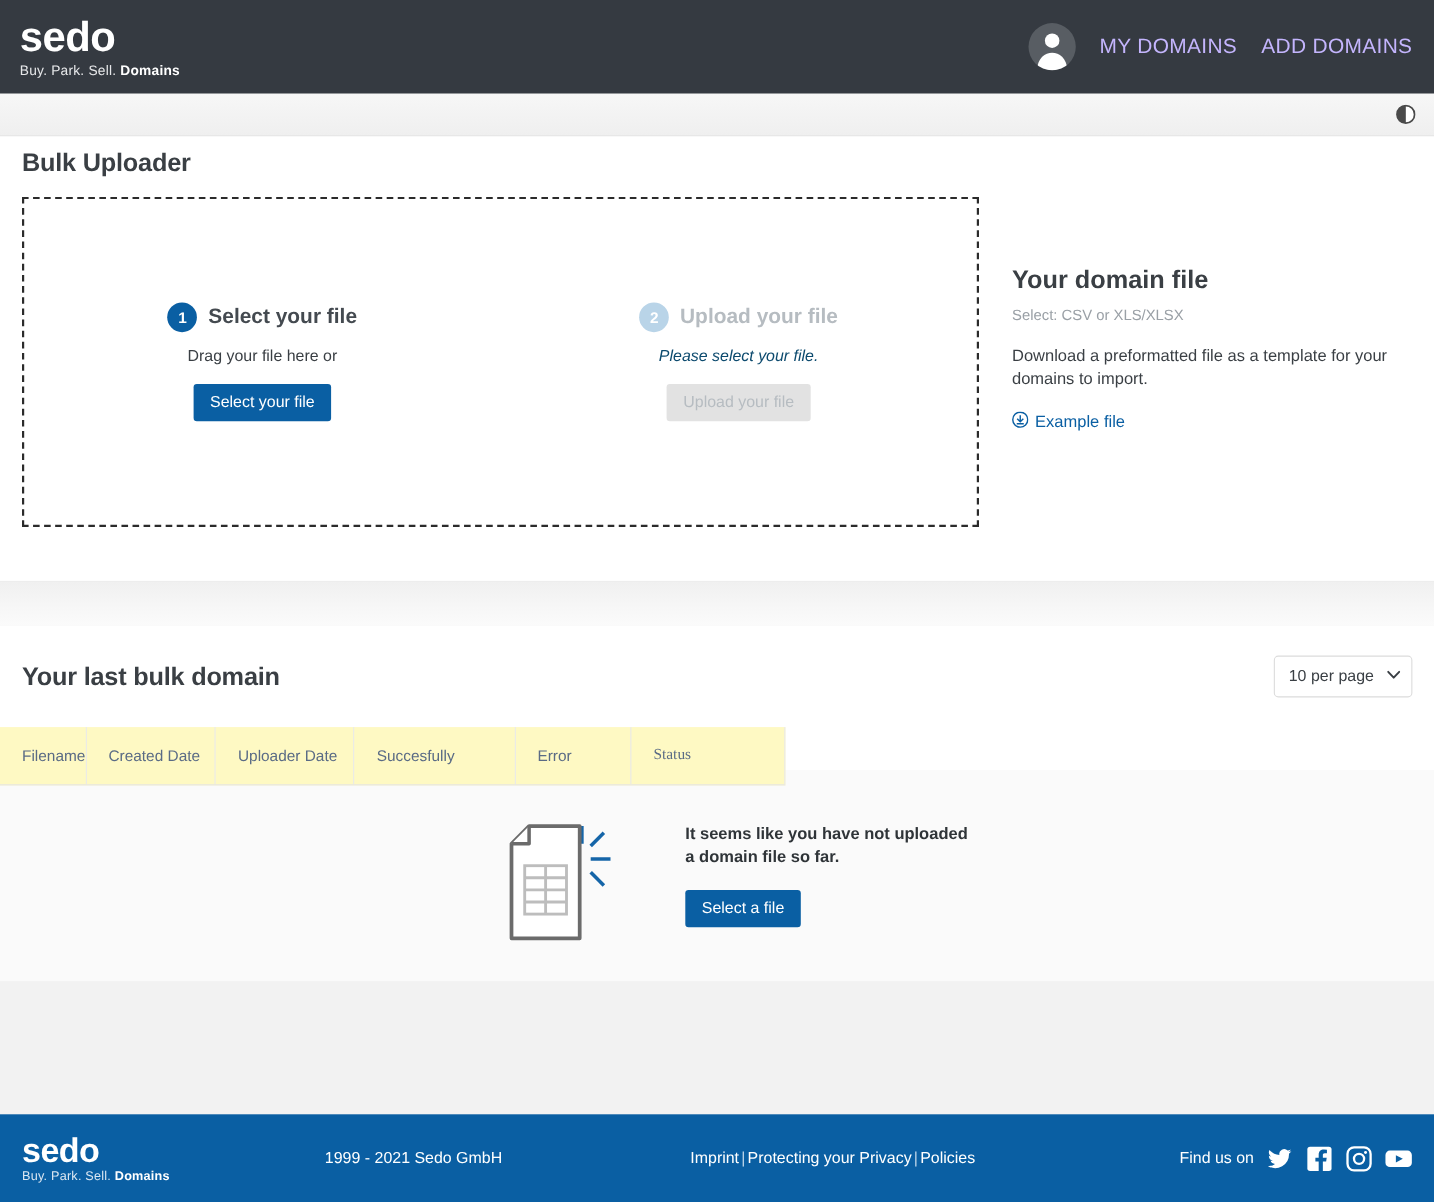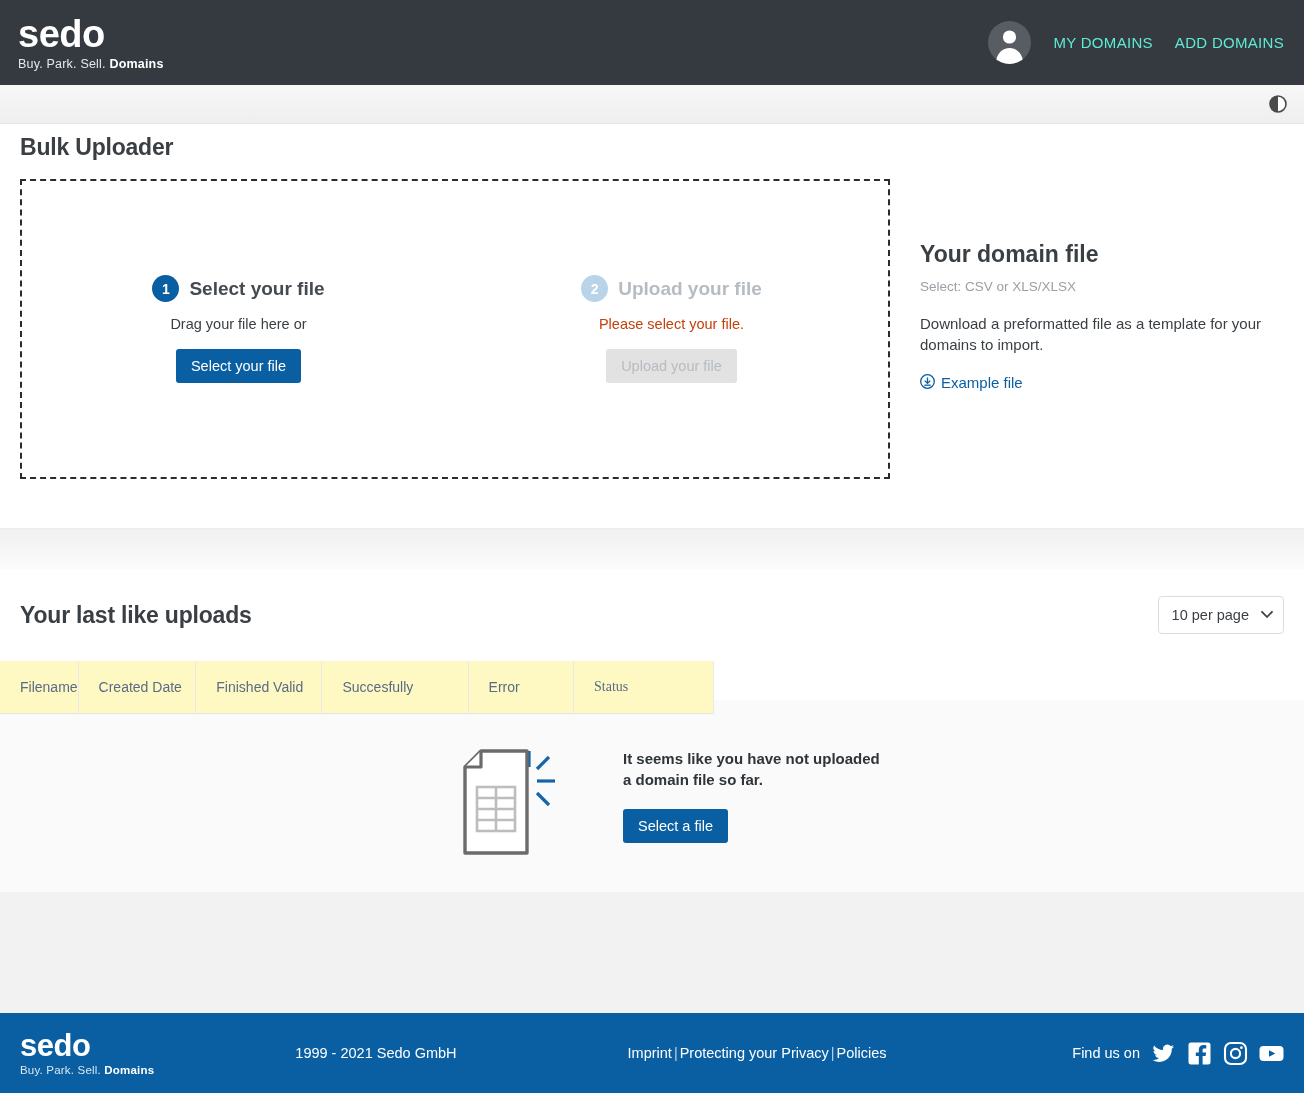--- a/index.html
+++ b/index.html
@@ -45,22 +45,22 @@
     gap: 22px;
   }
   .avatar {
     width: 43px; height: 43px;
     border-radius: 50%;
     background: #585d63;
     display: flex; align-items: flex-end; justify-content: center;
     overflow: hidden;
   }
   .nav-link {
-    color: #5eead4;
-    font-size: 15px;
+    color: #c4b5fd;
+    font-size: 19px;
     letter-spacing: 0.3px;
     text-decoration: none;
     cursor: pointer;
   }
 
   
   .subbar {
     height: 39px;
     background: linear-gradient(to bottom, #f7f7f7 0%, #efefef 100%);
     border-bottom: 1px solid #e3e3e3;
@@ -105,21 +105,21 @@
     width: 27px; height: 27px; border-radius: 50%;
     background: #0a5fa3;
     color: #ffffff;
     font-size: 14px; font-weight: bold;
     display: flex; align-items: center; justify-content: center;
   }
   .step-badge.muted { background: #b9d4e8; color: #ffffff; }
   .step-title { font-size: 19px; font-weight: bold; color: #444a50; }
   .step-title.muted { color: #b6bcc1; font-weight: bold; }
   .step-sub { font-size: 14.5px; color: #3a3f44; margin-bottom: 17px; }
-  .step-sub.muted { color: #c2410c; }
+  .step-sub.muted { color: #0c4a6e; font-style: italic; }
   .btn-primary {
     display: inline-block;
     background: #0a5fa3;
     color: #ffffff;
     border: none;
     border-radius: 3px;
     font-size: 14.5px;
     padding: 9px 15px;
     cursor: pointer;
     font-family: "Liberation Sans", sans-serif;
@@ -312,35 +312,35 @@
       </a>
     </div>
 
   </div>
 </div>
 
 <div class="divider-band"></div>
 
 <div class="uploads-section">
   <div class="uploads-head">
-    <h2 class="uploads-title">Your last like uploads</h2>
+    <h2 class="uploads-title">Your last bulk domain</h2>
     <div class="per-page">
       <span>10 per page</span>
       <span class="chev">
         <svg width="12" height="9" viewBox="0 0 12 9" aria-hidden="true">
           <path d="M1 1.8 L6 7 L11 1.8" fill="none" stroke="#3a3f44" stroke-width="1.8" stroke-linecap="round" stroke-linejoin="round"></path>
         </svg>
       </span>
     </div>
   </div>
 
   <div class="table-header">
     <div class="th c0">Filename</div>
     <div class="th c1">Created Date</div>
-    <div class="th c2">Finished Valid</div>
+    <div class="th c2">Uploader Date</div>
     <div class="th c3">Succesfully</div>
     <div class="th c4">Error</div>
     <div class="th c5">Status</div>
   </div>
 </div>
 
 <div class="empty-state">
   <div class="empty-illus">
     <svg width="120" height="135" viewBox="0 0 120 135" aria-hidden="true">
 

